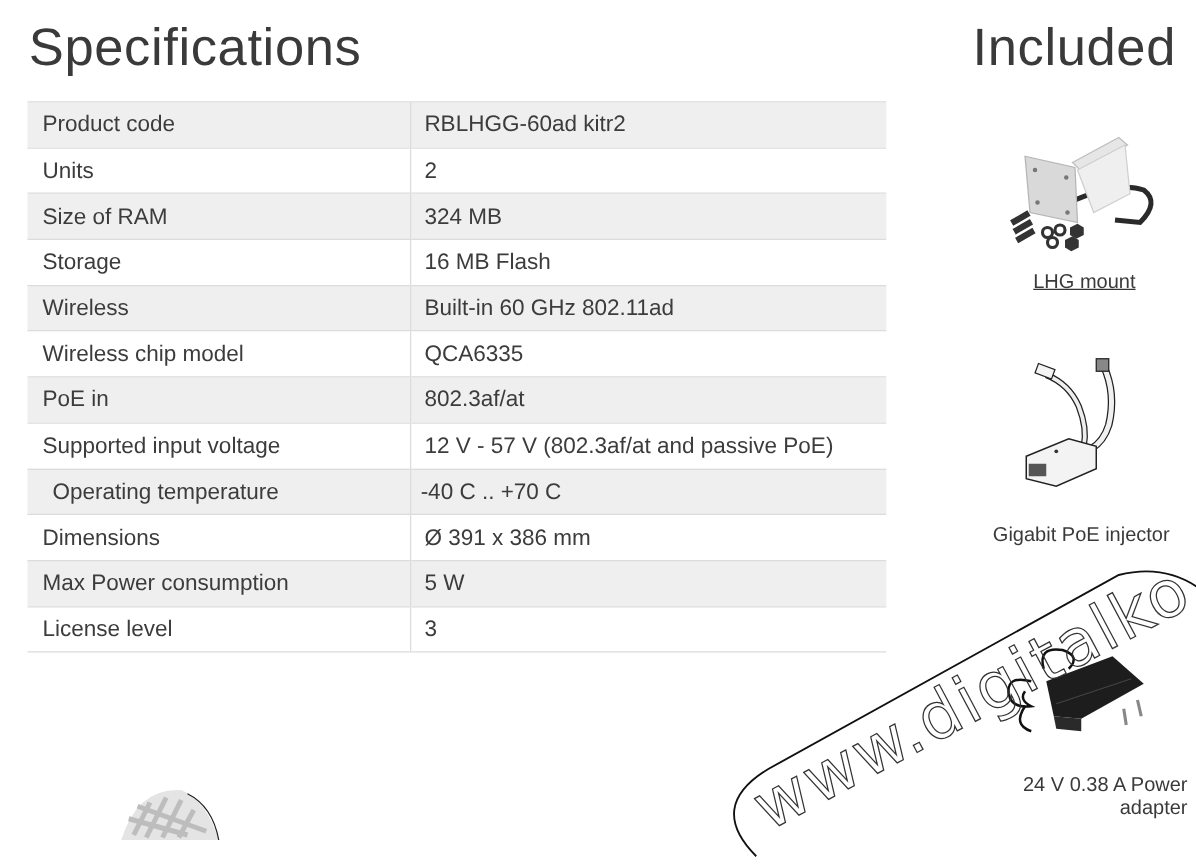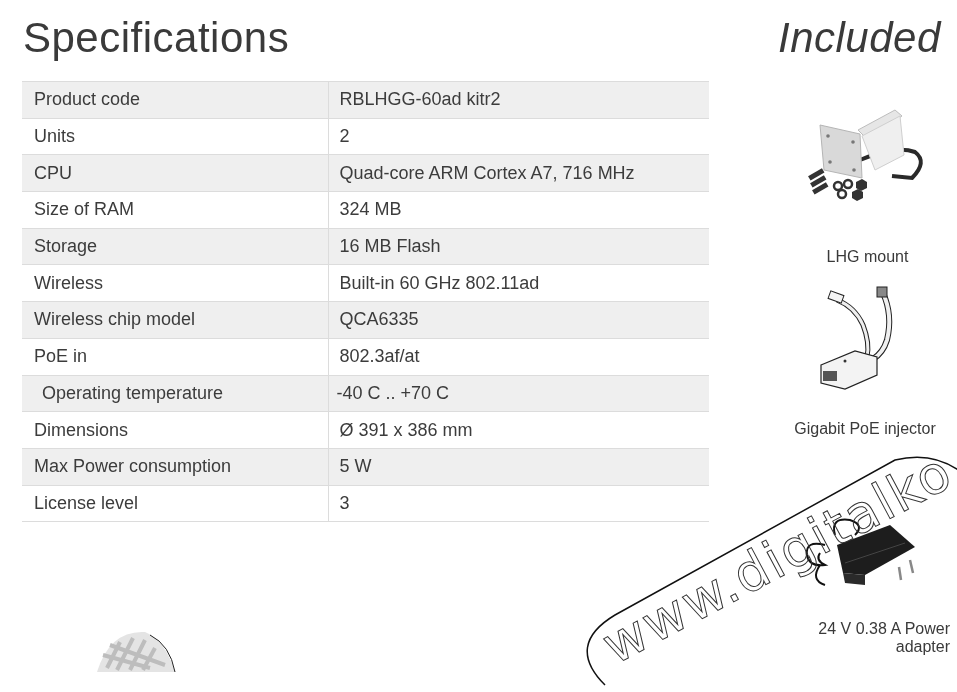--- a/index.html
+++ b/index.html
@@ -8,21 +8,20 @@
 
     .page-title {
       position: absolute; left: 23px; top: 12px;
       font-size: 42px; font-weight: normal; color: #3a3a3a; letter-spacing: 0.5px;
       line-height: 52px;
     }
     .included-title {
       position: absolute; left: 778px; top: 12px;
       font-size: 42px; font-weight: normal; color: #3a3a3a; letter-spacing: 0.5px;
       line-height: 52px;
-      font-style: italic;
     }
 
     .spec-table {
       position: absolute; left: 22px; top: 81px; width: 687px;
       border-collapse: collapse;
       border-top: 1px solid #dcdcdc;
     }
     .spec-table tr { height: 36.7px; border-bottom: 1px solid #dcdcdc; }
     .spec-table tr:nth-child(odd) { background: #efefef; }
     .spec-table tr:nth-child(even) { background: #ffffff; }
@@ -54,42 +53,42 @@
   <tbody>
     <tr>
         <td class="k">Product code</td>
         <td class="v">RBLHGG-60ad kitr2</td>
       </tr>
     <tr>
         <td class="k">Units</td>
         <td class="v">2</td>
       </tr>
     <tr>
-        <td class="k">CPU</td>
-        <td class="v">Quad-core ARM Cortex A7, 716 MHz</td>
-      </tr>
-    <tr>
         <td class="k">Size of RAM</td>
         <td class="v">324 MB</td>
       </tr>
     <tr>
         <td class="k">Storage</td>
         <td class="v">16 MB Flash</td>
       </tr>
     <tr>
         <td class="k">Wireless</td>
         <td class="v">Built-in 60 GHz 802.11ad</td>
       </tr>
     <tr>
         <td class="k">Wireless chip model</td>
         <td class="v">QCA6335</td>
       </tr>
     <tr>
         <td class="k">PoE in</td>
         <td class="v">802.3af/at</td>
+      </tr>
+    <tr>
+        <td class="k">Supported input voltage</td>
+        <td class="v">12 V - 57 V  (802.3af/at  and passive PoE)</td>
       </tr>
     <tr class="shift">
         <td class="k">Operating temperature</td>
         <td class="v">-40 C .. +70 C</td>
       </tr>
     <tr>
         <td class="k">Dimensions</td>
         <td class="v">Ø 391 x 386 mm</td>
       </tr>
     <tr>
@@ -116,21 +115,21 @@
     <rect x="8" y="72" width="16" height="5" fill="#333" transform="rotate(-30 16 74)"></rect>
     <rect x="10" y="79" width="16" height="5" fill="#333" transform="rotate(-30 18 81)"></rect>
     <rect x="12" y="86" width="16" height="5" fill="#333" transform="rotate(-30 20 88)"></rect>
     <circle cx="38" cy="86" r="4" fill="none" stroke="#333" stroke-width="2.5"></circle>
     <circle cx="48" cy="84" r="4" fill="none" stroke="#333" stroke-width="2.5"></circle>
     <circle cx="42" cy="94" r="4" fill="none" stroke="#333" stroke-width="2.5"></circle>
     <polygon points="52,92 58,89 63,92 63,98 57,101 52,98" fill="#333"></polygon>
     <polygon points="56,82 62,79 67,82 67,88 61,91 56,88" fill="#333"></polygon>
   </svg>
 </div>
-<div class="inc-item" style="left:790px; top:248px; width:155px;">
+<div class="inc-item" style="left:790px; top:217px; width:155px;text-decoration:underline;">
   <div class="inc-label">LHG mount</div>
 </div>
 
 <div class="img-box" style="left:815px; top:285px; width:100px; height:110px;">
   <svg width="100" height="110" viewBox="0 0 100 110">
     <path d="M22 15 Q40 22 48 40 Q55 58 52 72" fill="none" stroke="#222" stroke-width="5"></path>
     <path d="M22 15 Q40 22 48 40 Q55 58 52 72" fill="none" stroke="#eeeeee" stroke-width="3"></path>
     <path d="M68 8 Q78 30 72 55 Q68 68 58 74" fill="none" stroke="#222" stroke-width="6"></path>
     <path d="M68 8 Q78 30 72 55 Q68 68 58 74" fill="none" stroke="#f0f0f0" stroke-width="4"></path>
     <rect x="14" y="8" width="14" height="8" fill="#f4f4f4" stroke="#222" transform="rotate(20 21 12)"></rect>

